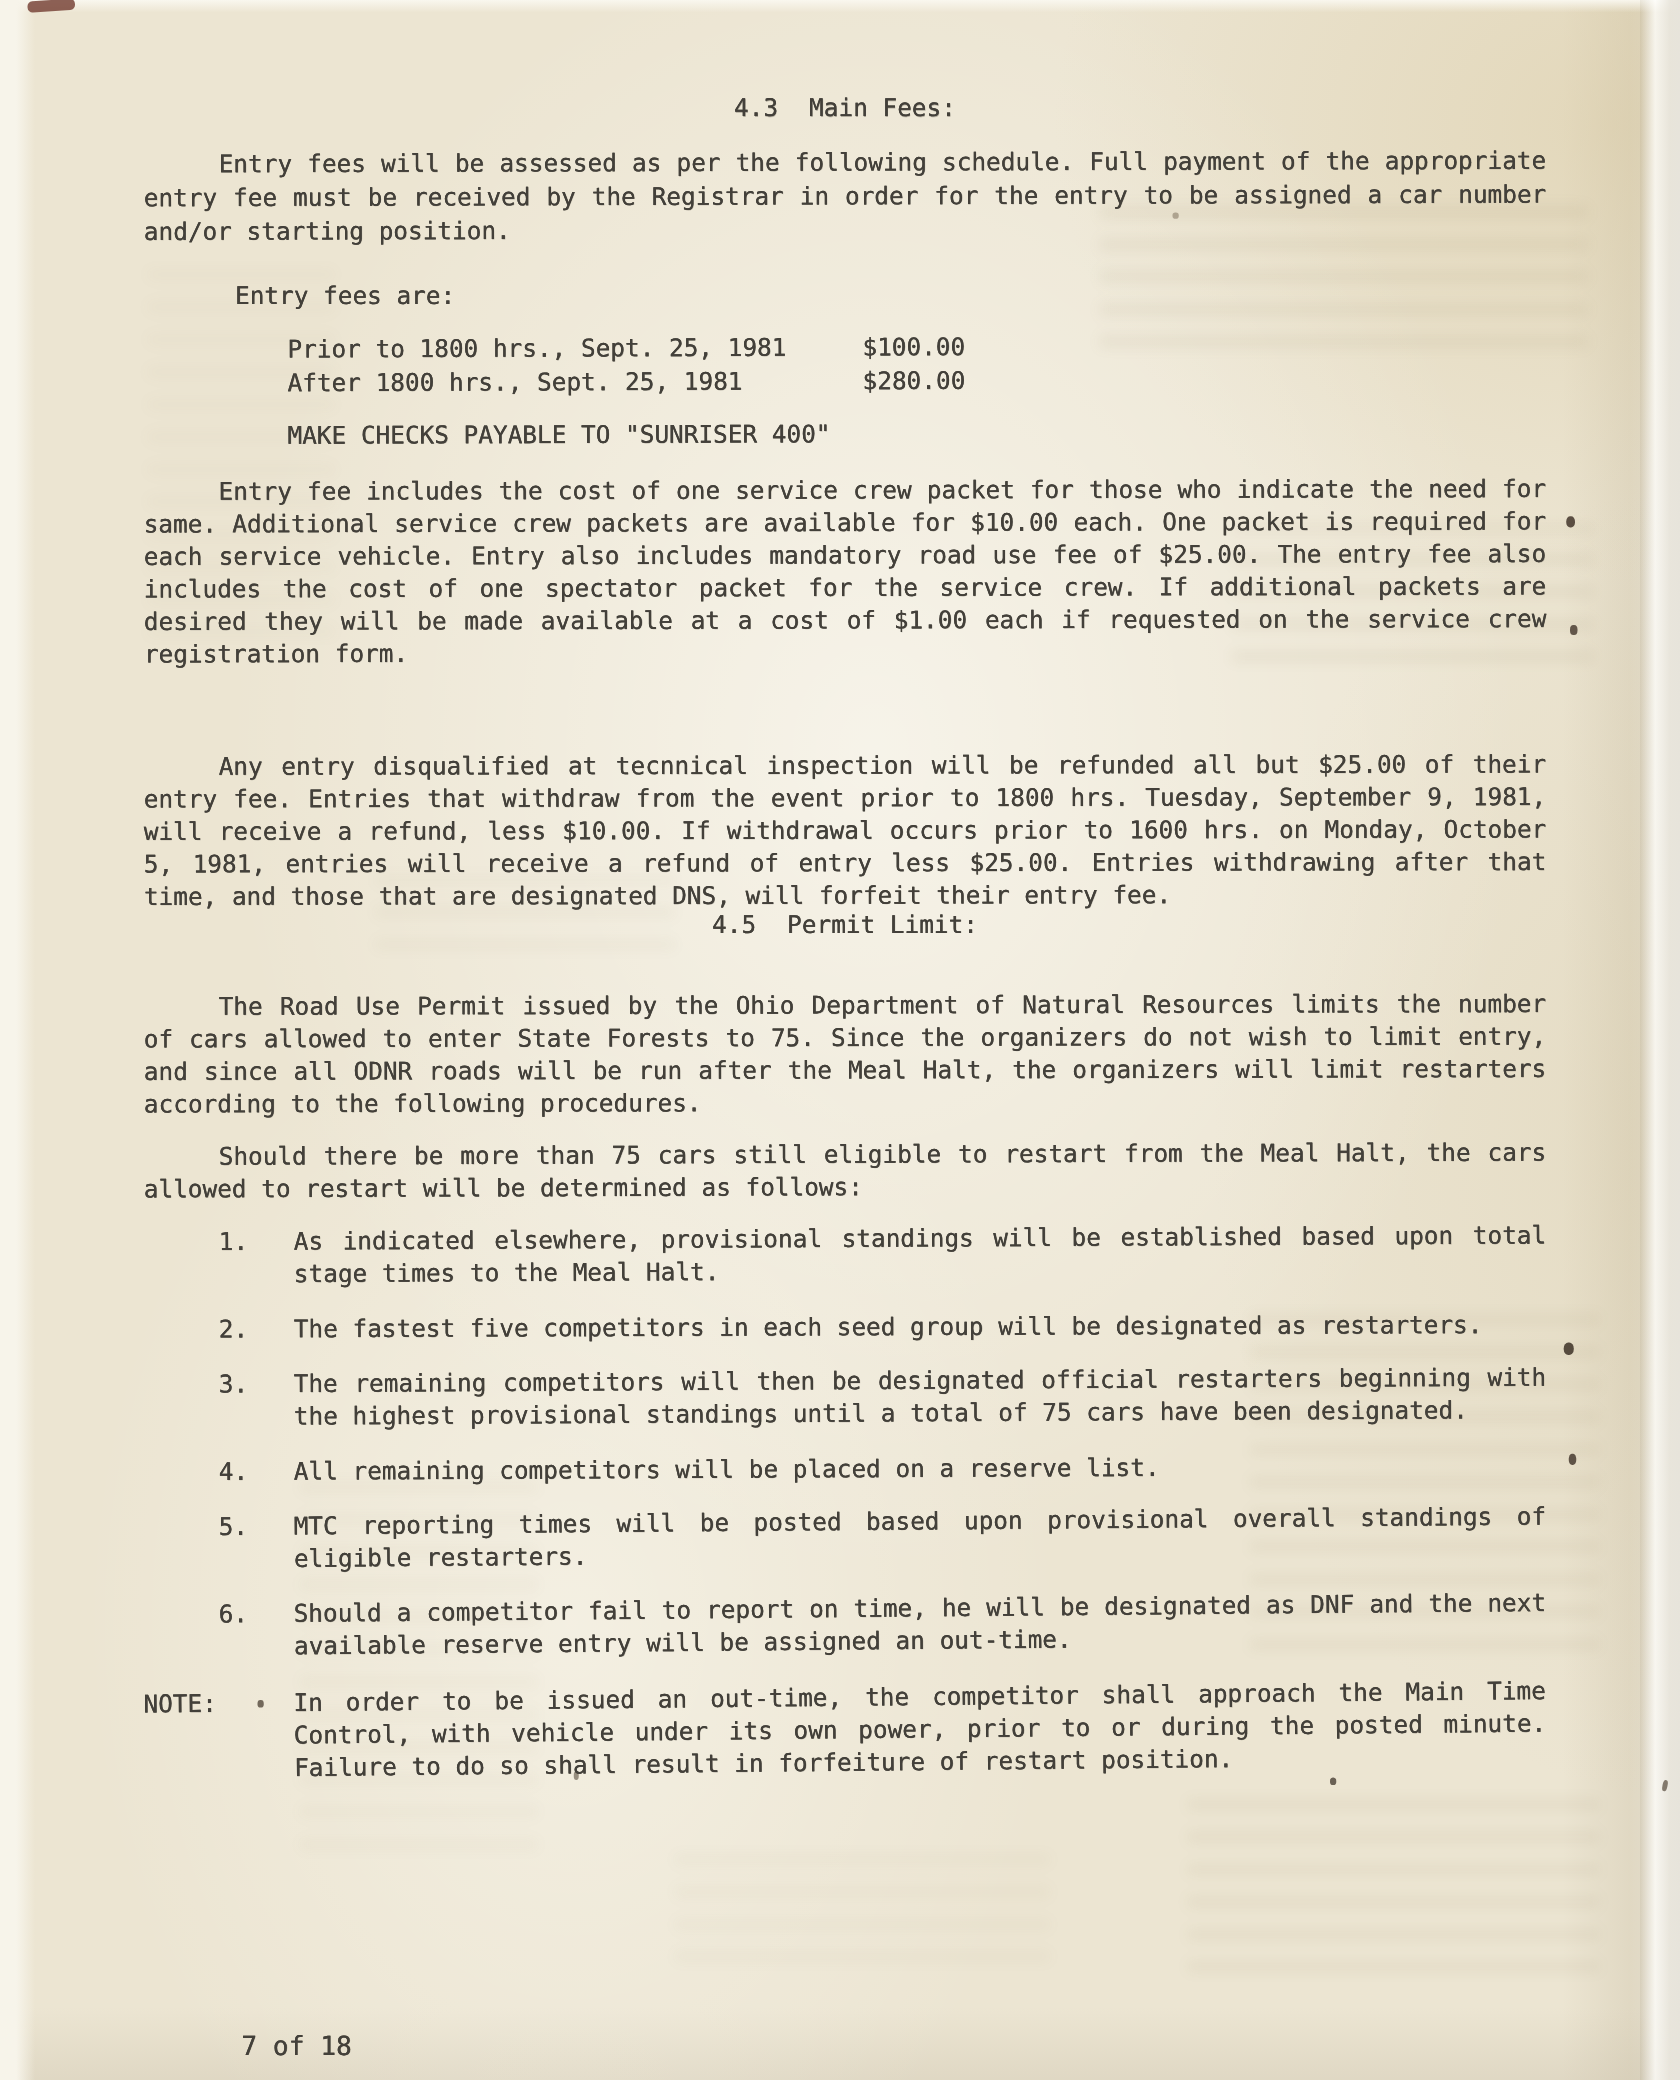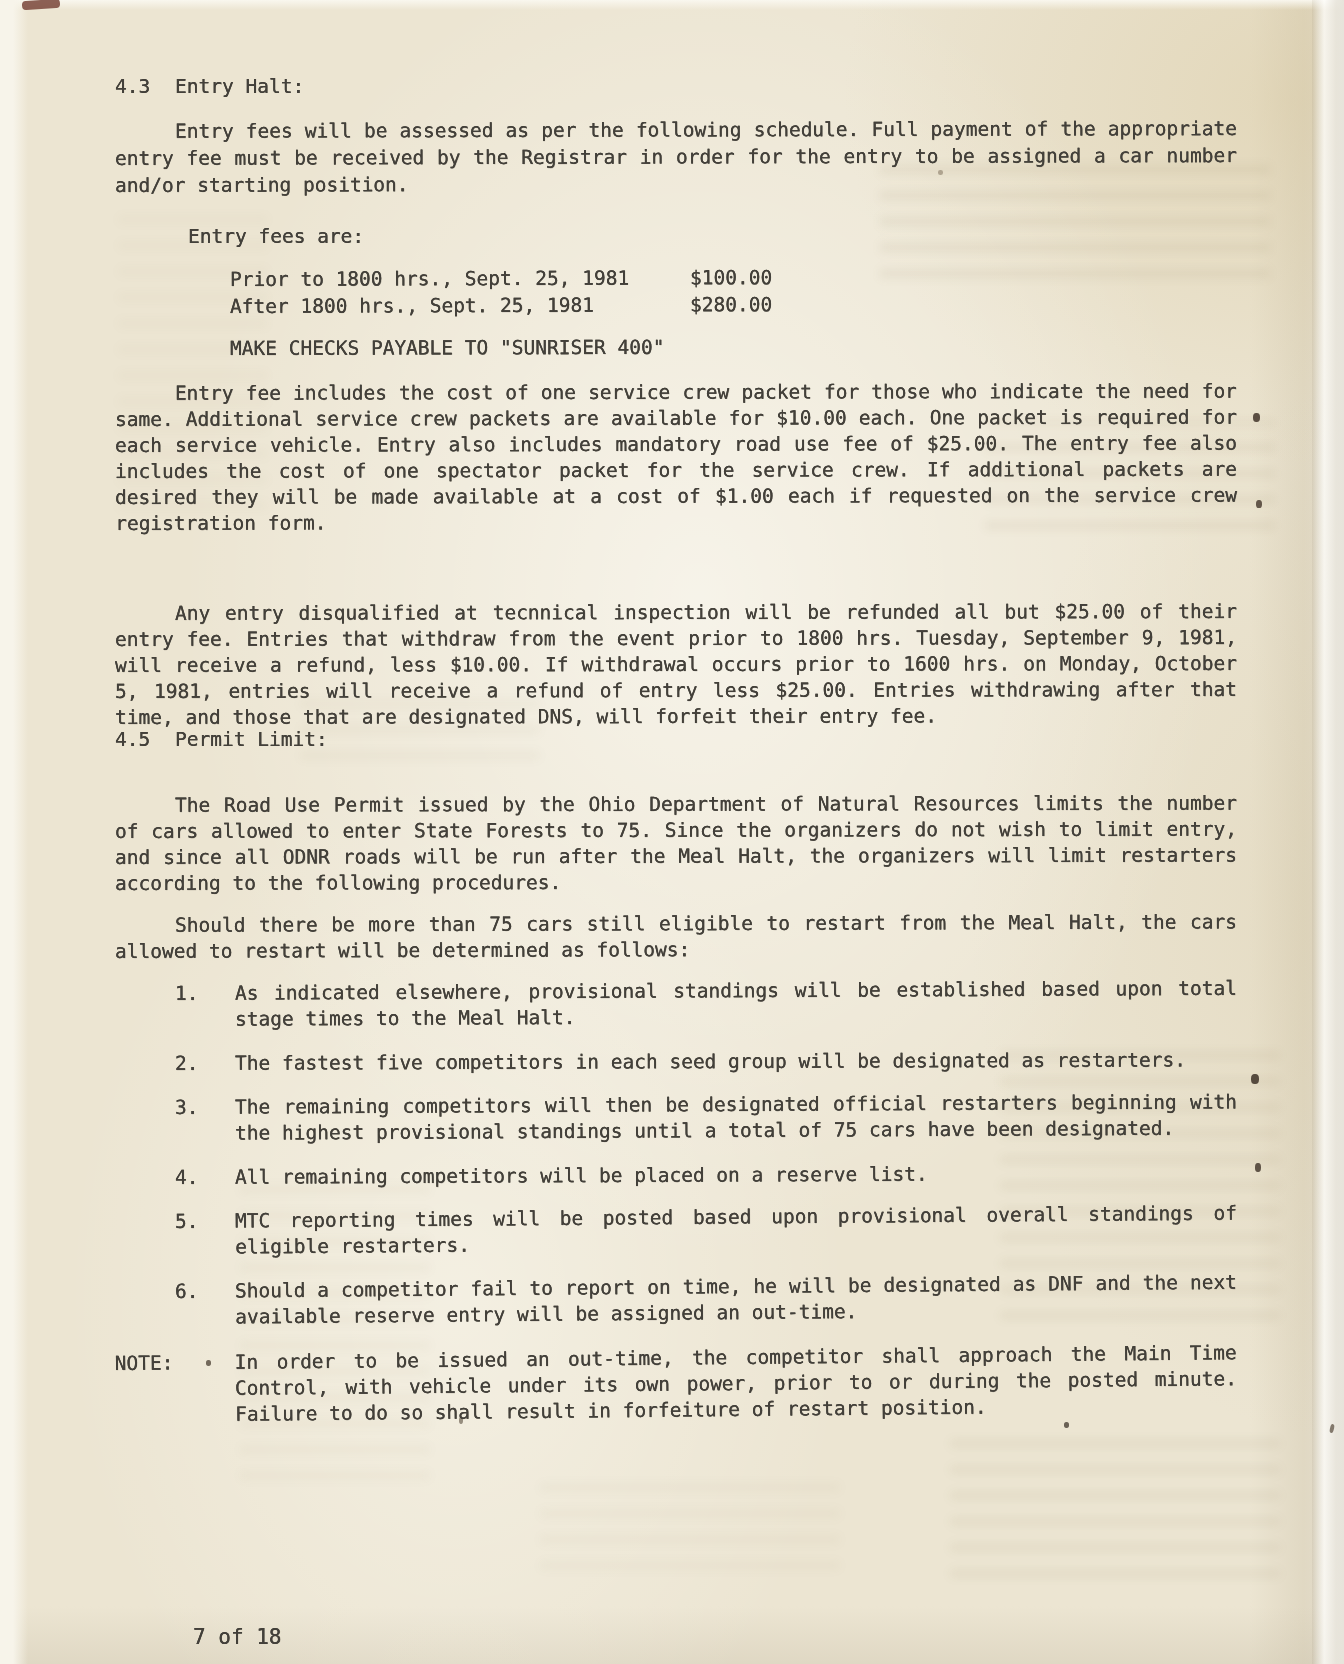--- a/index.html
+++ b/index.html
@@ -19,21 +19,21 @@
       linear-gradient(90deg,rgba(0,0,0,0) 93%,rgba(190,178,150,.25) 97%,rgba(226,221,210,.7) 100%);
     font-family:"DejaVu Sans Mono","Liberation Mono",monospace;
     font-size:19.5px;
     line-height:26px;
     color:#43403a;
   }
   .ink{ text-shadow:0 0 .5px currentColor, .3px .3px .5px rgba(60,55,45,.35); }
   .blk{ position:absolute; left:115px; width:1122px; }
   .just{ text-align:justify; }
   .indent{ text-indent:60px; }
-  .hrow{ display:flex; }
+  .hrow{ display:flex;justify-content:center; }
   .hnum{ width:60px; flex:0 0 60px; }
   
   #b-h43{ top:74px; }
   #b-p431{ top:118px; line-height:27px; transform:rotate(-.15deg); transform-origin:left center; }
   #b-feesare{ top:224px; left:188px; width:600px; }
   #b-feetable{ top:266px; left:230px; width:760px; line-height:27px; transform:rotate(-.2deg); transform-origin:left center; }
   .feerow{ display:flex; }
   .feelabel{ width:460px; flex:0 0 460px; }
   #b-checks{ top:336px; left:230px; width:800px; transform:rotate(-.15deg); transform-origin:left center; }
   #b-p432{ top:381px; transform:rotate(-.12deg); transform-origin:left center; }
@@ -106,21 +106,21 @@
   <div class="mark pm3"></div>
   <div class="mark pm4"></div>
   <div class="mark dot-note"></div>
   <div class="mark dot-b1"></div>
   <div class="mark dot-b2"></div>
   <div class="mark dot-a1"></div>
   <div class="mark dot-m1"></div>
 
   <div class="blk hrow ink" id="b-h43">
     <span class="hnum">4.3</span>
-    <span>Entry Halt:</span>
+    <span>Main Fees:</span>
   </div>
 
   <div class="blk just indent ink" id="b-p431">Entry fees will be assessed as per the following schedule.  Full payment of the appropriate entry fee must be received by the Registrar in order for the entry to be assigned a car number and/or starting position.</div>
 
   <div class="blk ink" id="b-feesare">Entry fees are:</div>
 
   <div class="blk ink" id="b-feetable">
     <div class="feerow">
       <span class="feelabel">Prior to 1800 hrs., Sept. 25, 1981</span>
       <span>$100.00</span>

